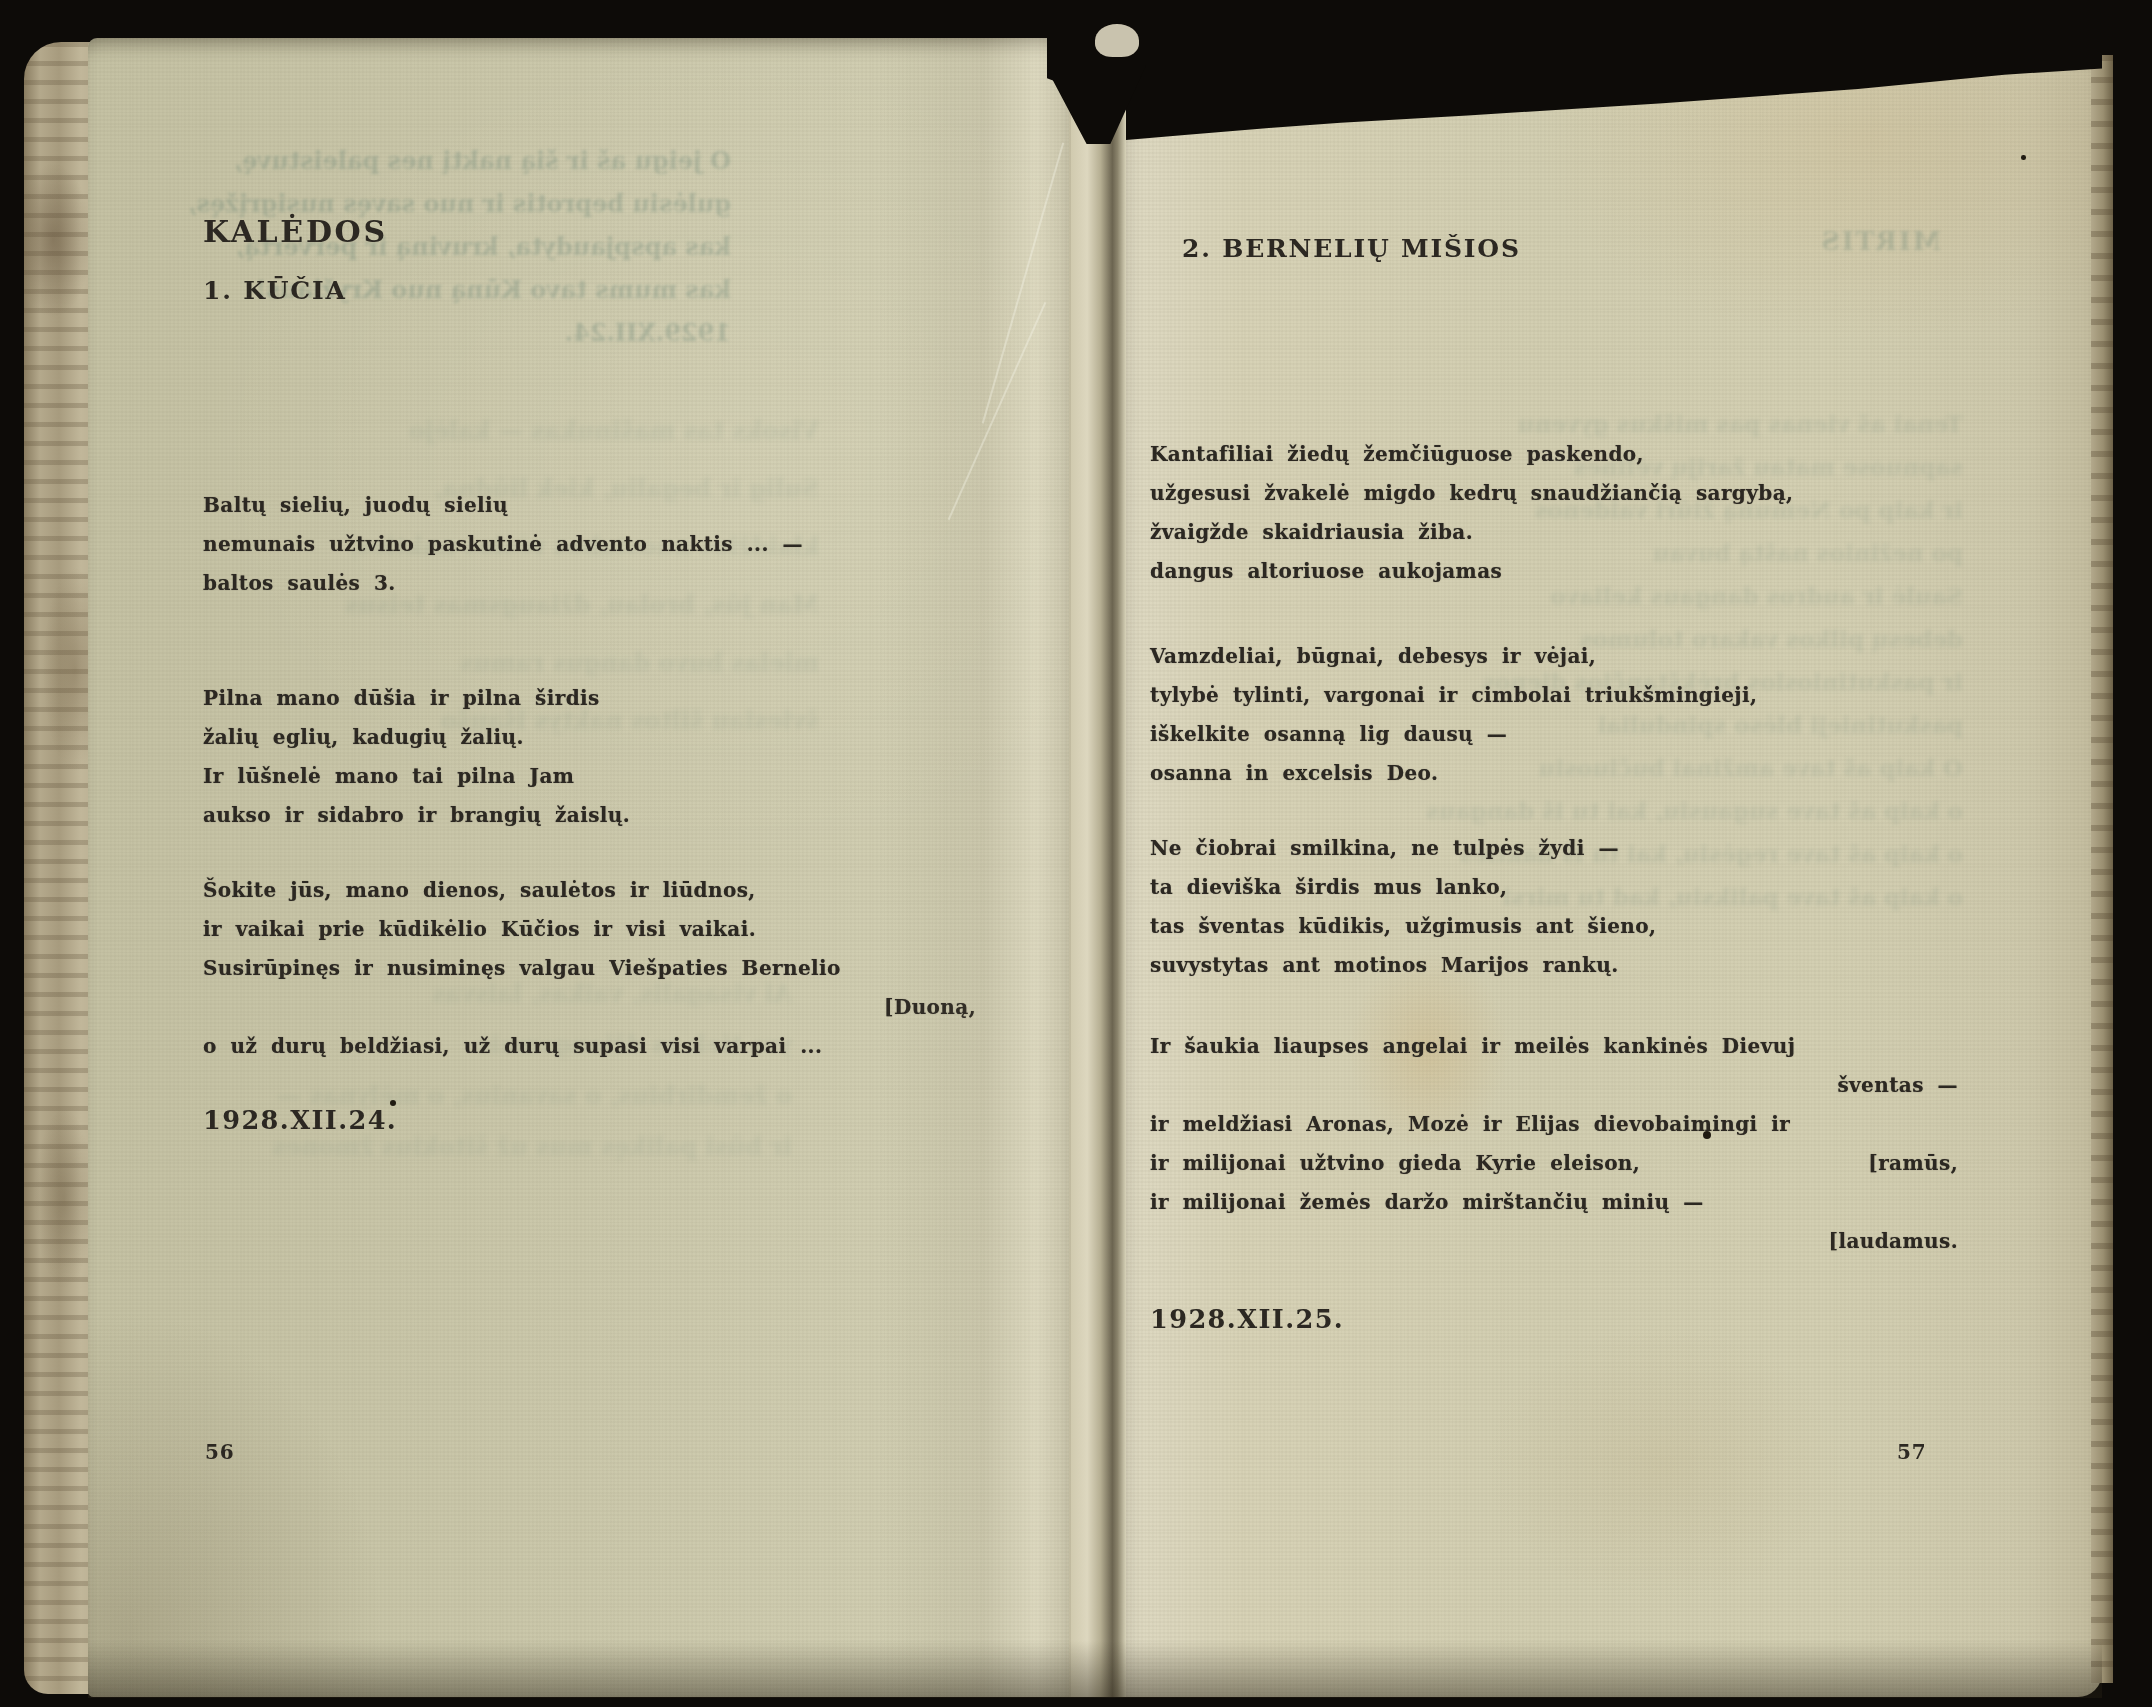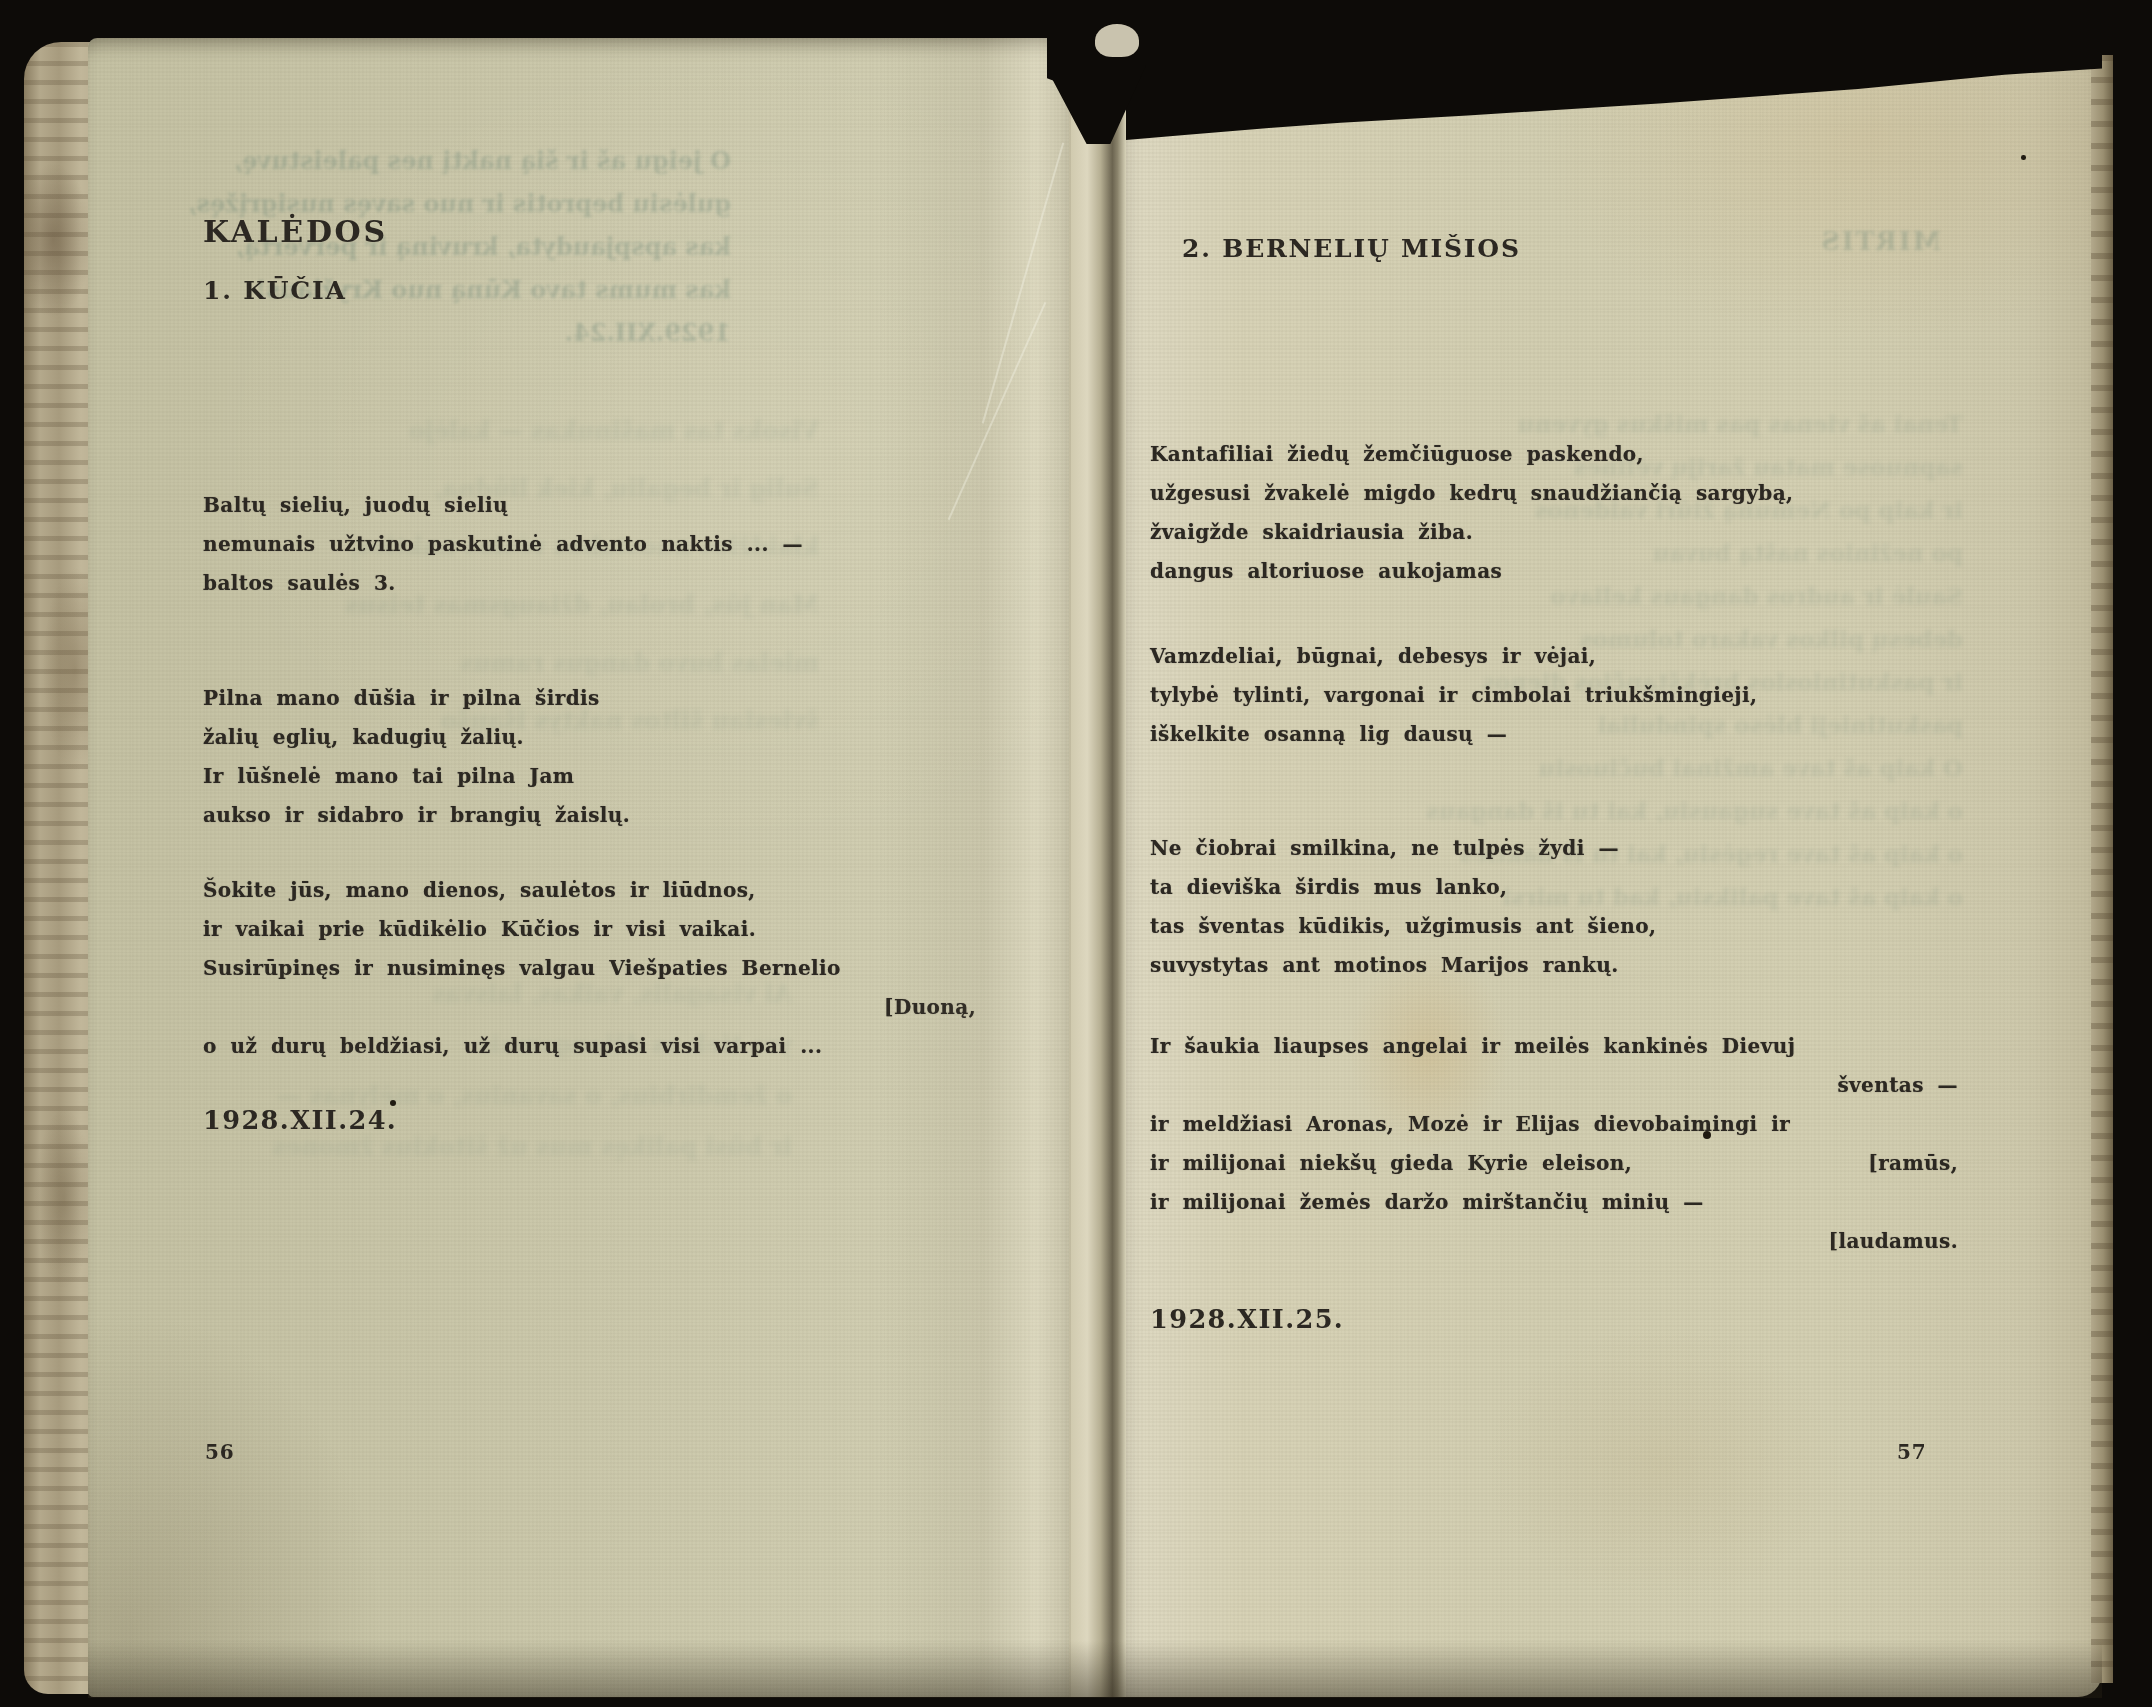--- a/index.html
+++ b/index.html
@@ -163,35 +163,36 @@
       <div class="pl">Kantafiliai žiedų žemčiūguose paskendo,</div>
       <div class="pl">užgesusi žvakelė migdo kedrų snaudžiančią sargybą,</div>
       <div class="pl">žvaigžde skaidriausia žiba.</div>
       <div class="pl">dangus altoriuose aukojamas</div>
     </div>
 
     <div class="txt stanza" style="left:24px;top:599px;width:808px;">
       <div class="pl">Vamzdeliai, būgnai, debesys ir vėjai,</div>
       <div class="pl">tylybė tylinti, vargonai ir cimbolai triukšmingieji,</div>
       <div class="pl">iškelkite osanną lig dausų —</div>
+      <div class="pl">osanna in excelsis Deo.</div>
     </div>
 
     <div class="txt stanza" style="left:24px;top:791px;width:808px;">
       <div class="pl">Ne čiobrai smilkina, ne tulpės žydi —</div>
       <div class="pl">ta dieviška širdis mus lanko,</div>
       <div class="pl">tas šventas kūdikis, užgimusis ant šieno,</div>
       <div class="pl">suvystytas ant motinos Marijos rankų.</div>
     </div>
 
     <div class="txt stanza" style="left:24px;top:989px;width:808px;">
       <div class="pl">Ir šaukia liaupses angelai ir meilės kankinės Dievuj</div>
       <div class="pl right">šventas —</div>
       <div class="pl">ir meldžiasi Aronas, Mozė ir Elijas dievobaimingi ir</div>
       <div class="pl split">
-        <span>ir milijonai niekšų gieda Kyrie eleison,</span>
+        <span>ir milijonai užtvino gieda Kyrie eleison,</span>
         <span>[ramūs,</span>
       </div>
       <div class="pl">ir milijonai žemės daržo mirštančių minių —</div>
       <div class="pl right">[laudamus.</div>
     </div>
 
     <div class="txt date" style="left:24px;top:1266px;">1928.XII.25.</div>
     <div class="txt pagenum" style="left:771px;top:1402px;">57</div>
 
     <div class="speck" style="left:577px;top:1093px;width:8.2px;height:8.2px;"></div>

